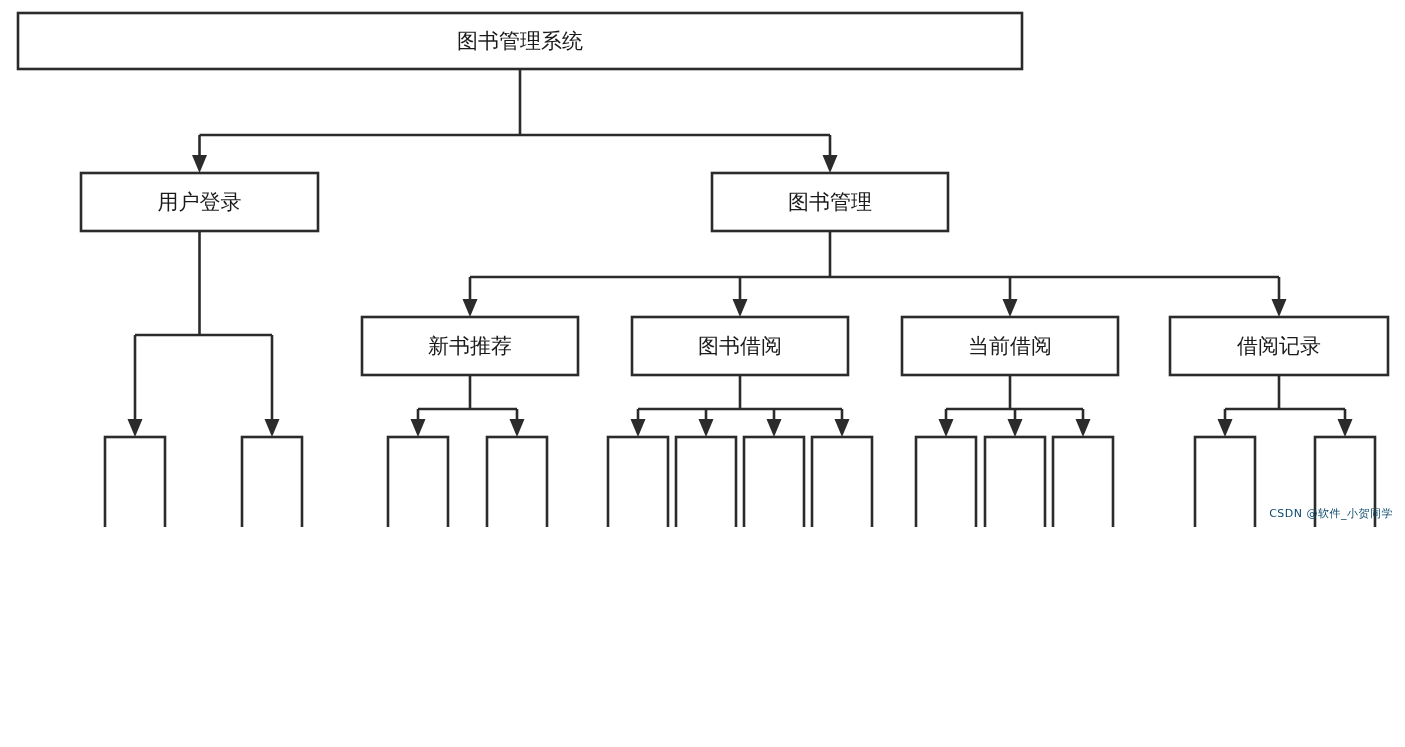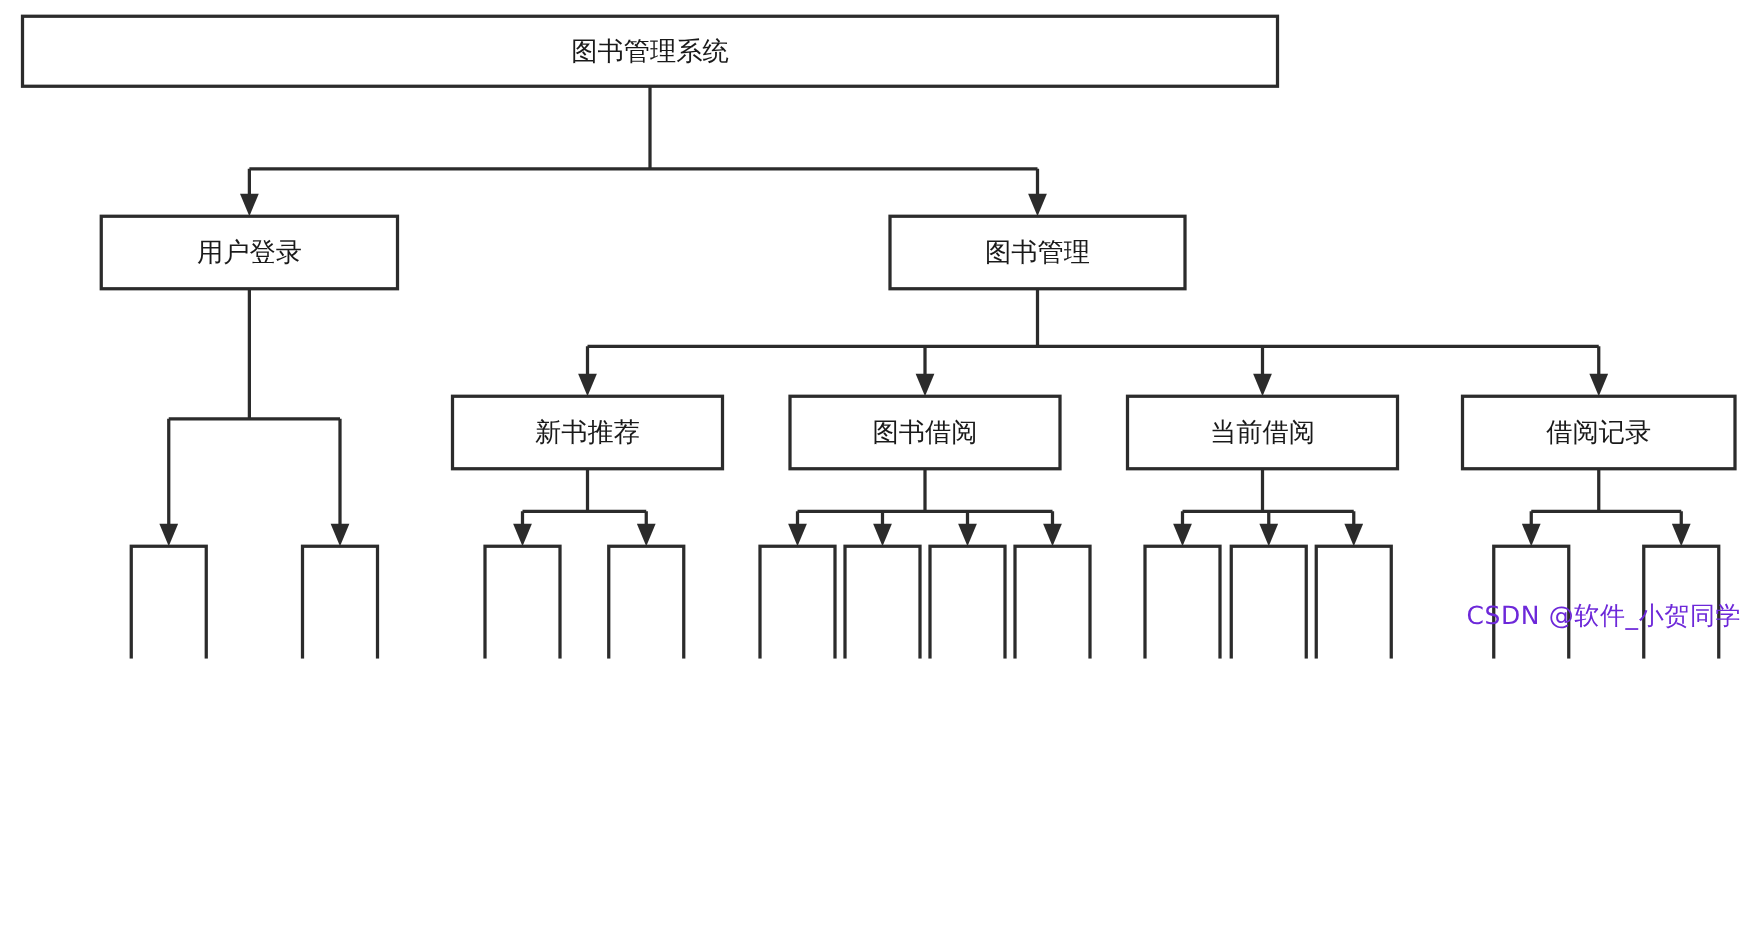--- a/index.html
+++ b/index.html
@@ -57,24 +57,24 @@
     letter-spacing: 3px;
     font-size: 21px;
     color: #1a1a1a;
     line-height: 1;
     white-space: nowrap;
     pointer-events: none;
   }
   .watermark {
     position: absolute;
     right: 12px;
-    bottom: 21px;
+    bottom: 6px;
     font-family: "DejaVu Sans", "Liberation Sans", sans-serif;
-    font-size: 20px;
-    color: #6d28d9;
+    font-size: 11px;
+    color: #0c4a6e;
     white-space: nowrap;
     letter-spacing: 0.5px;
   }
 </style>
 </head>
 <body>
 
 <div id="diagram-root">
 
   <svg id="flow" viewBox="0 0 1405 747">

